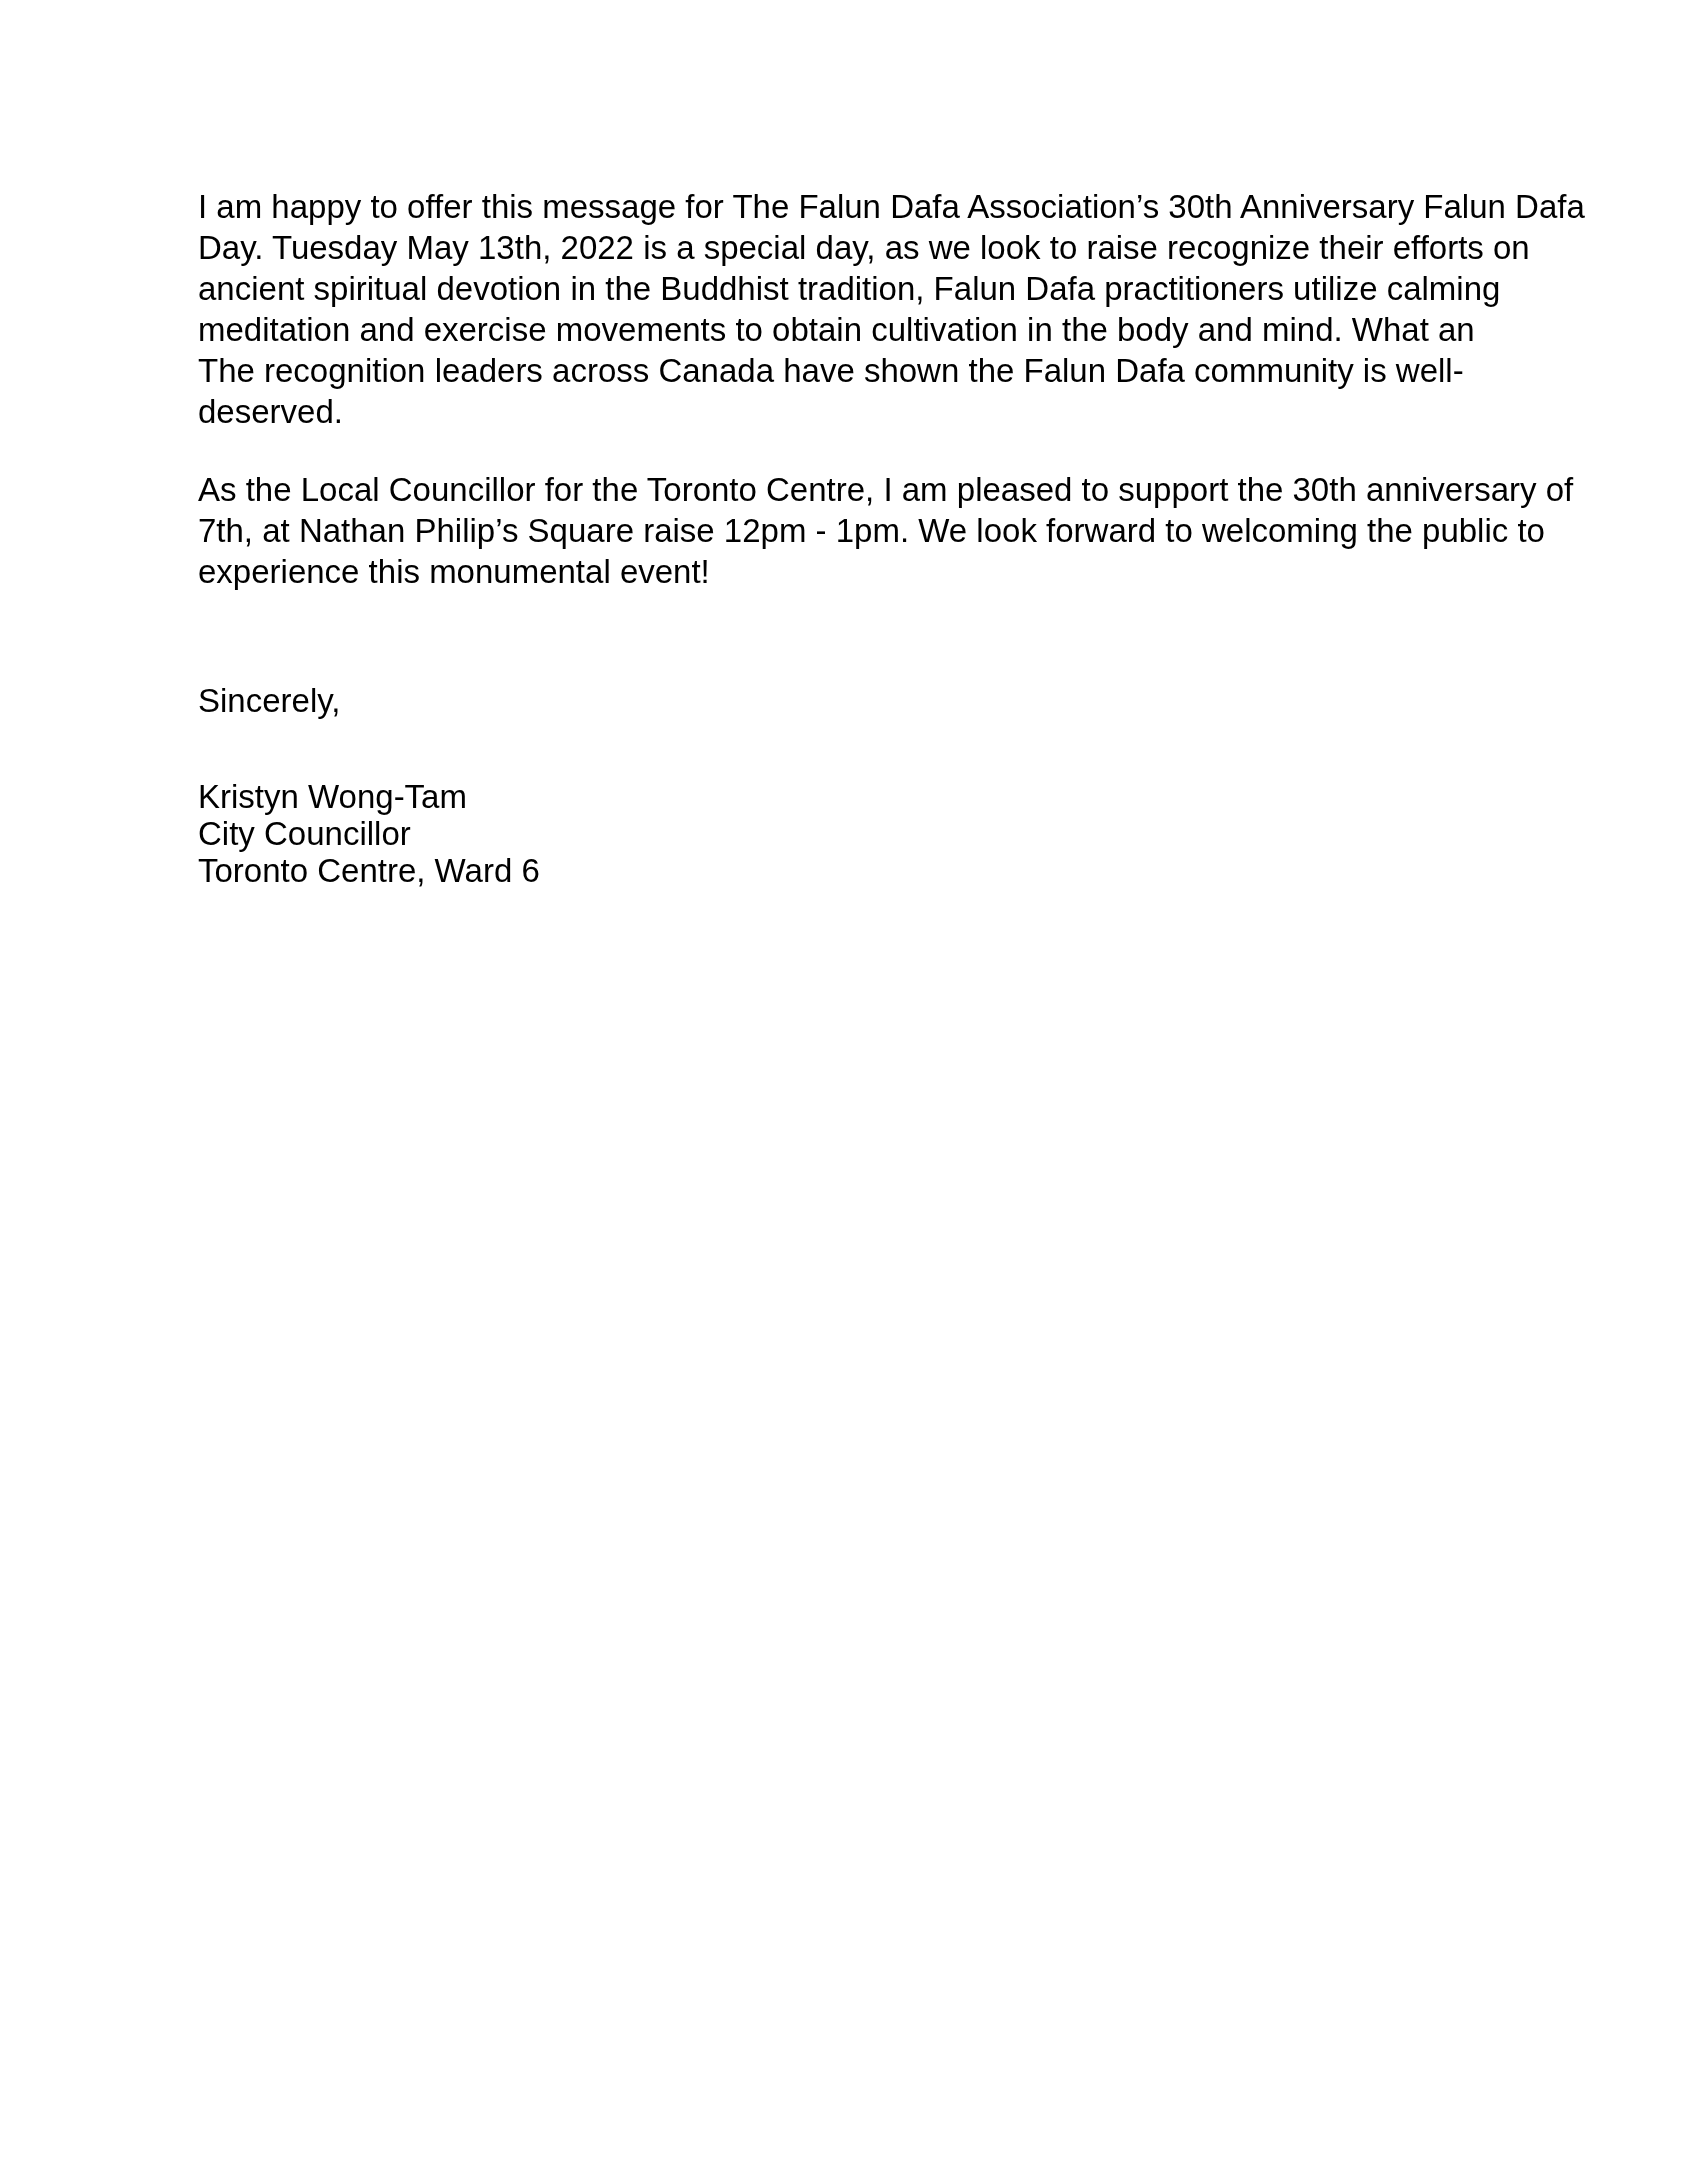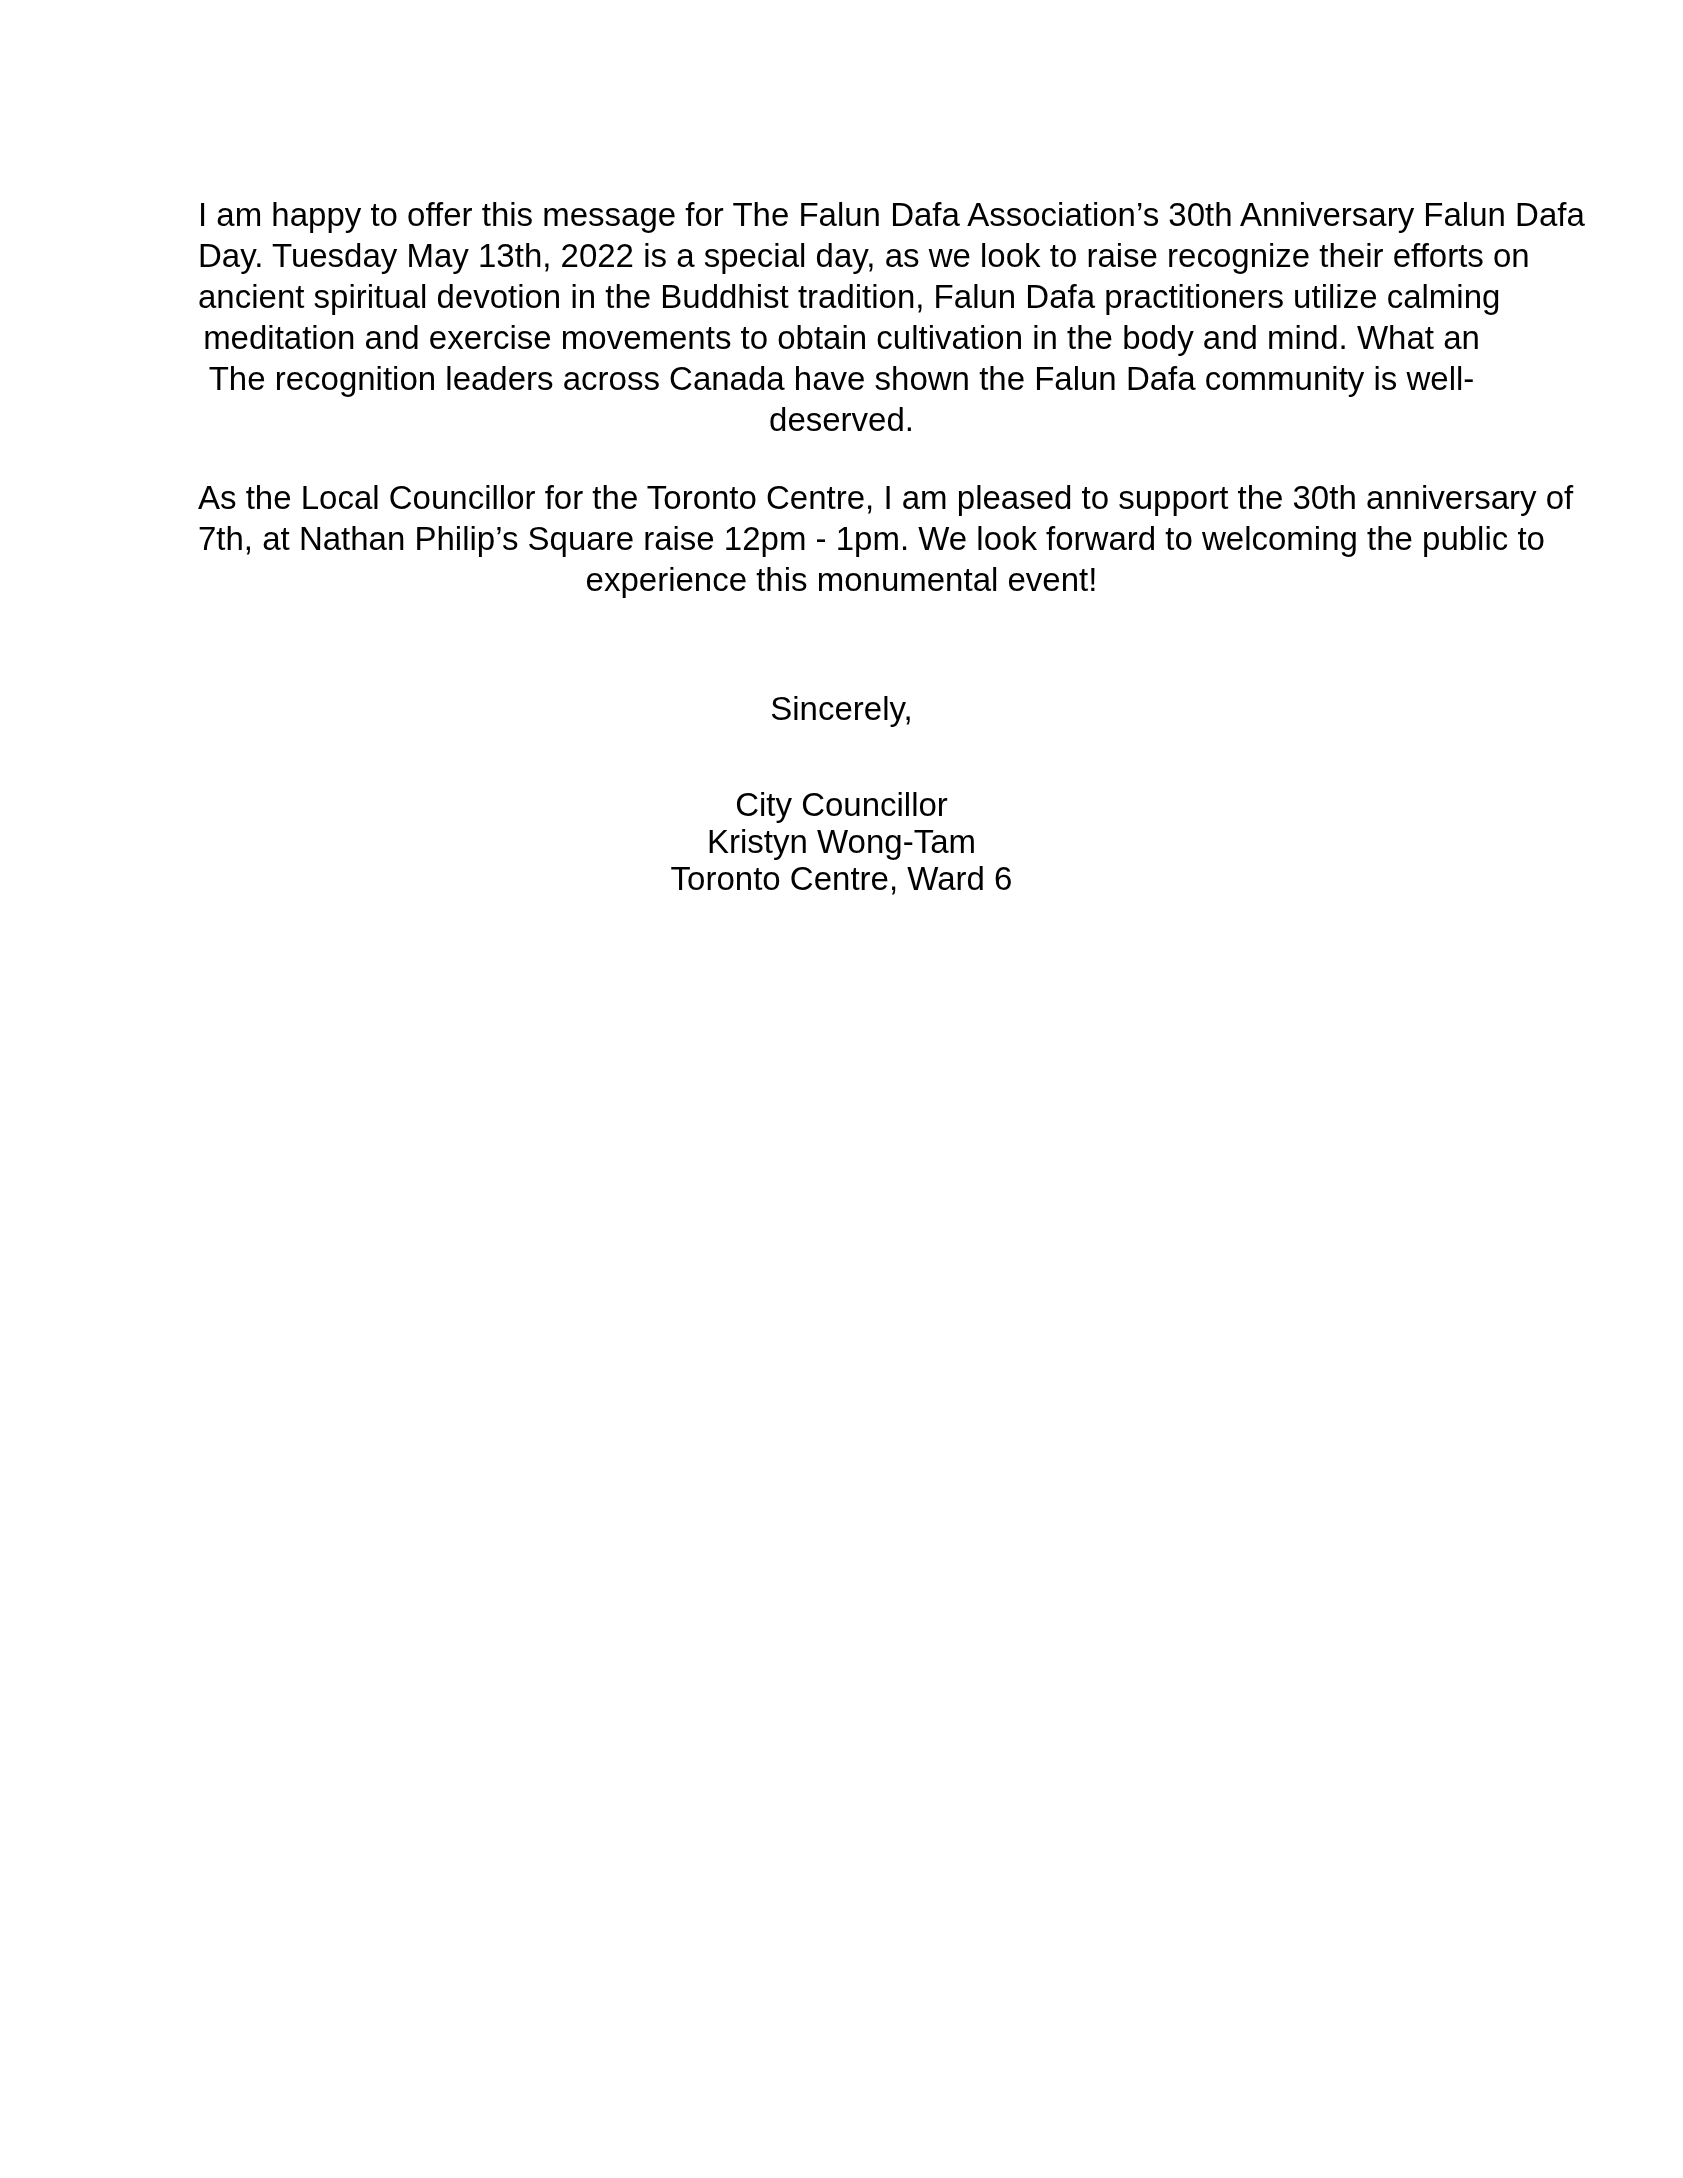--- a/index.html
+++ b/index.html
@@ -14,22 +14,21 @@
       background: #ffffff;
       color: #000000;
       font-family: "Liberation Sans", "DejaVu Sans", sans-serif;
       font-size: 33px;
       overflow: hidden;
     }
     .letter-body {
       position: absolute;
       left: 198px;
       right: 198px;
-      top: 194px;
-      text-align: center;
+      top: 186px;
     }
     .para {
       line-height: 41px;
       margin: 0;
     }
     .para .line {
       white-space: nowrap;
     }
     .para-2 {
       margin-top: 37px;
@@ -60,20 +59,20 @@
 
     <div class="para para-2">
       <div class="line">As the Local Councillor for the Toronto Centre, I am pleased to support the 30th anniversary of</div>
       <div class="line">7th, at Nathan Philip’s Square raise 12pm - 1pm. We look forward to welcoming the public to</div>
       <div class="line">experience this monumental event!</div>
     </div>
 
     <div class="closing">Sincerely,</div>
 
     <div class="signature-block">
+      <div class="line">Kristyn Wong-Tam</div>
       <div class="line">City Councillor</div>
-      <div class="line">Kristyn Wong-Tam</div>
       <div class="line">Toronto Centre, Ward 6</div>
     </div>
 
   </div>
 </div>
 
 
 </body></html>

